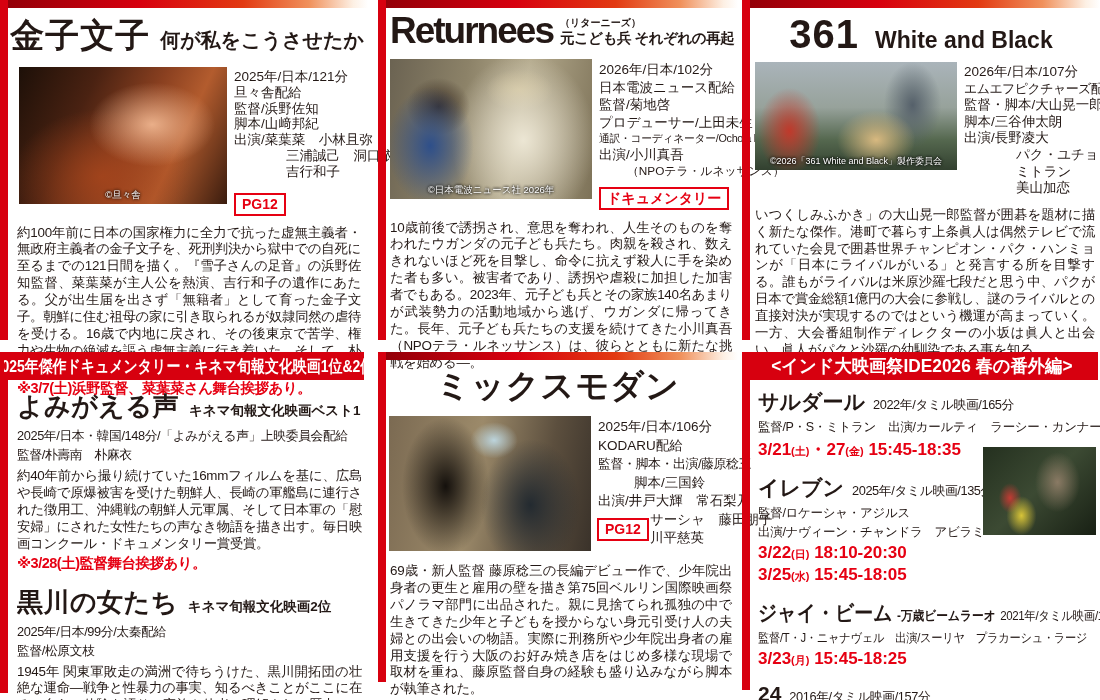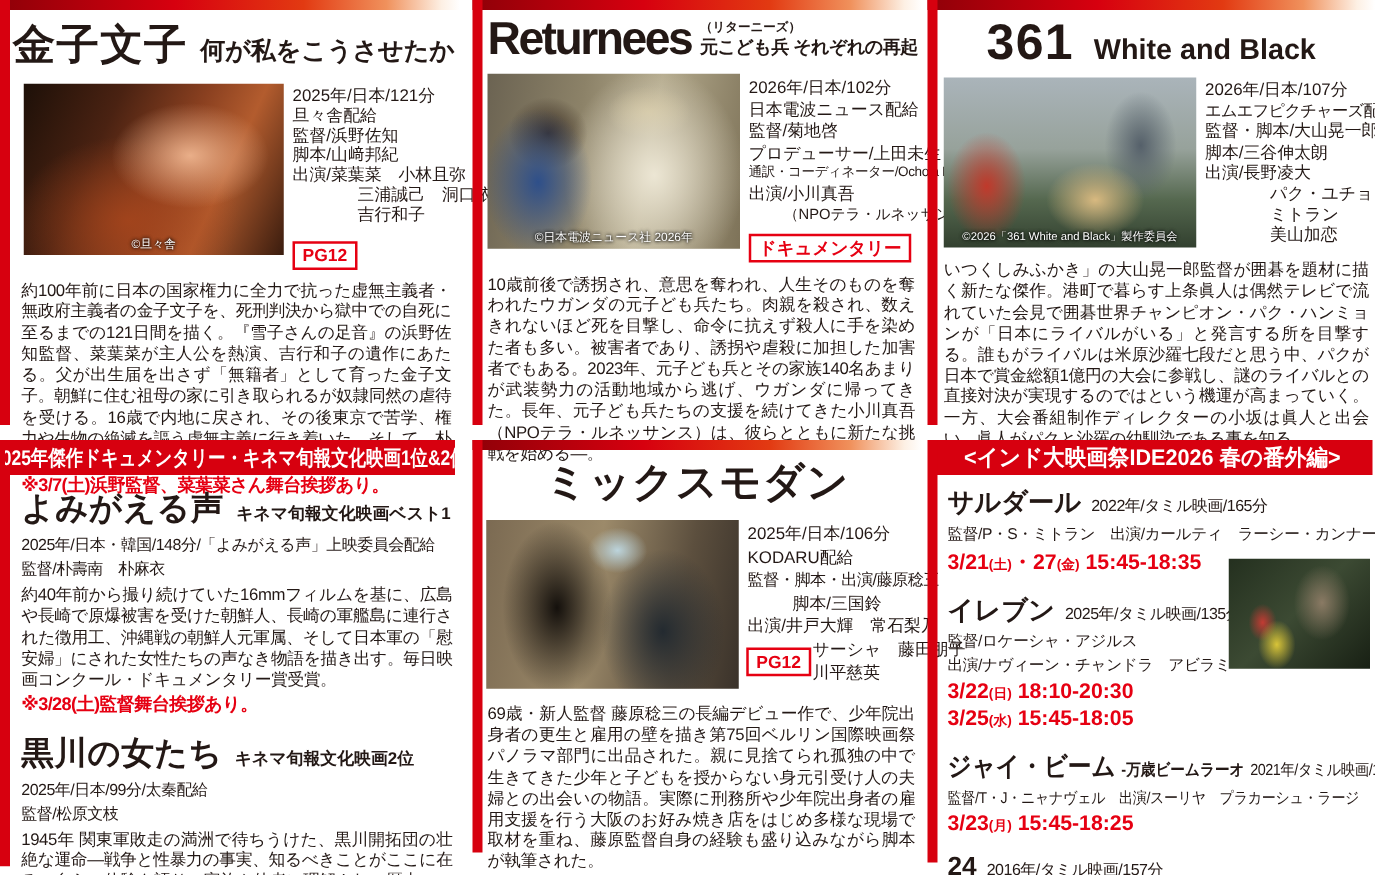--- a/index.html
+++ b/index.html
@@ -125,21 +125,21 @@
   </div>
 
   <div class="section" style="left:742px;top:0;width:358px;height:348px;">
     <div class="topbar"></div>
     <div class="vbar" style="top:0;height:340px;"></div>
     <div class="hdr" style="margin:12px 0 0 0;gap:16px;">
       <span style="font-size:40px;font-weight:bold;letter-spacing:1px;">361</span>
       <span style="font-size:23px;font-weight:bold;">White and Black</span>
     </div>
     <div class="media-row" style="margin:5px 4px 0 13px;">
-      <div class="photo ph-361" style="width:202px;height:136px;">
+      <div class="photo ph-361" style="width:202px;height:108px;">
         <div class="photo-caption" style="font-size:9px;">©2026「361 White and Black」製作委員会</div>
       </div>
       <div class="credits" style="padding-top:2px;">
         <div class="cl" style="line-height:16.6px;">2026年/日本/107分</div>
         <div class="cl" style="line-height:16.6px;font-size:13px;letter-spacing:-0.6px;">エムエフピクチャーズ配給</div>
         <div class="cl" style="line-height:16.6px;">監督・脚本/大山晃一郎</div>
         <div class="cl" style="line-height:16.6px;">脚本/三谷伸太朗</div>
         <div class="cl" style="line-height:16.6px;">出演/長野凌大</div>
         <div class="cl ind" style="line-height:16.6px;">パク・ユチョン</div>
         <div class="cl ind" style="line-height:16.6px;">ミトラン</div>

